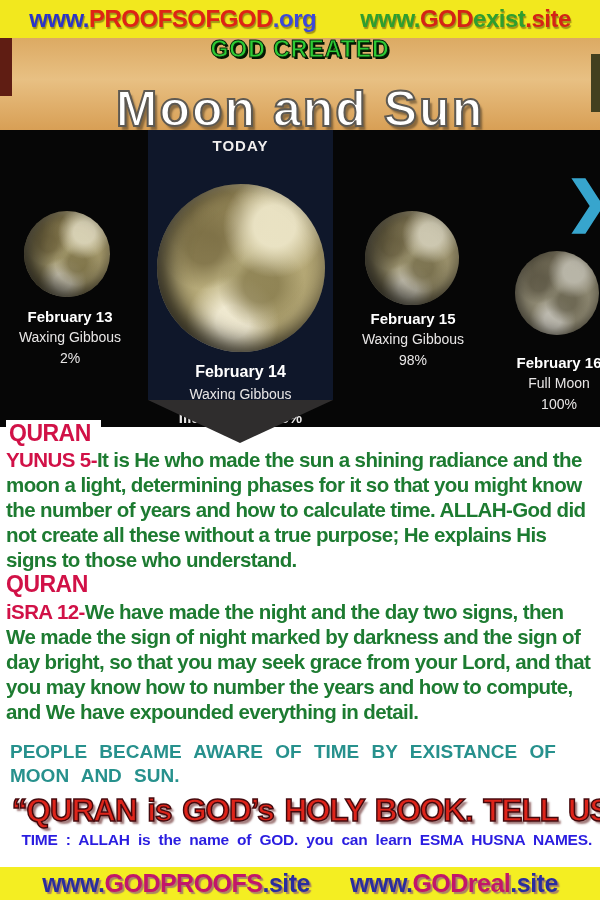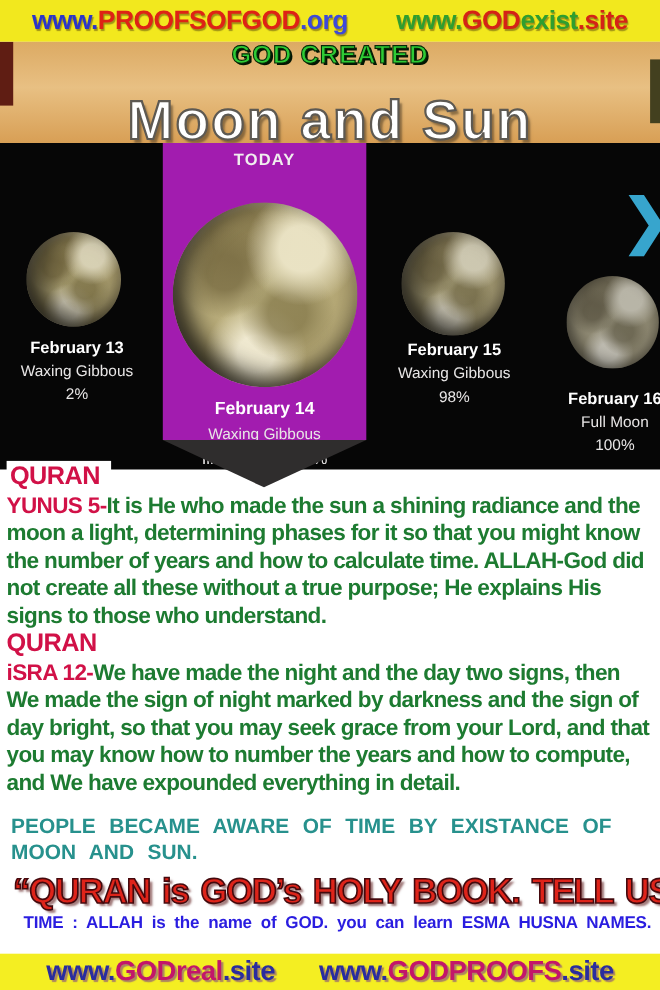--- a/index.html
+++ b/index.html
@@ -21,21 +21,21 @@
           -webkit-text-stroke:1px #052805;text-shadow:2px 2px 0 #031503;}
   .title{font-size:50px;line-height:45px;font-weight:800;color:#ffffff;letter-spacing:2px;
          -webkit-text-stroke:2px #5d5952;text-shadow:3px 4px 2px rgba(70,55,35,.55);margin-top:26px;}
   .subtitle{font-size:25px;line-height:25px;font-weight:800;color:#2db334;
             -webkit-text-stroke:1px #07320c;
             text-shadow:2px 2px 0 #052406,-1px -1px 0 rgba(255,255,255,.75);padding-left:28px;}
 
   
   .moon-widget{position:relative;height:297px;background:#060606;color:#fff;}
   .today-panel{position:absolute;left:148px;top:0;width:185px;height:270px;
-               background:#a21caf;z-index:2;}
+               background:#0f172a;z-index:2;}
   .today-panel::after{content:"";position:absolute;top:270px;left:0;width:0;
                border-left:92px solid transparent;border-right:93px solid transparent;
                border-top:43px solid #2f2d2d;}
   .today-label{margin-top:7px;text-align:center;color:#f0eeee;font-size:15px;
                font-weight:bold;letter-spacing:1px;}
   .moon{border-radius:50%;
     background:
       radial-gradient(circle at 70% 25%, rgba(236,229,199,.95) 0 12%, transparent 30%),
       radial-gradient(circle at 28% 38%, rgba(125,112,70,.85) 0 10%, transparent 26%),
       radial-gradient(circle at 62% 60%, rgba(130,118,72,.75) 0 12%, transparent 30%),
@@ -50,21 +50,21 @@
   #moon15{left:365px;top:81px;width:94px;height:94px;filter:brightness(.88) saturate(.85);}
   #moon16{left:515px;top:121px;width:84px;height:84px;filter:brightness(.8) saturate(.55);}
   .moon-card{text-align:center;line-height:21px;}
   .m-date{font-size:15px;font-weight:bold;color:#ffffff;}
   .m-phase,.m-illum{font-size:14px;color:#e8e6e6;}
   #card13{position:absolute;left:0;top:176px;width:140px;}
   #card15{position:absolute;left:343px;top:178px;width:140px;}
   #card16{position:absolute;left:489px;top:222px;width:140px;}
   .today-card{margin-top:8px;line-height:23px;}
   .today-card .m-date{font-size:16px;}
-  .today-card .m-illum{font-size:15px;}
+  .today-card .m-illum{font-size:15px;font-weight:bold;}
   .next-btn{position:absolute;right:-10px;top:44px;color:#37a5cd;font-size:54px;
             font-weight:bold;line-height:1;z-index:1;cursor:pointer;}
 
   
   .quran-section{position:relative;padding:0 8px 0 6px;background:#ffffff;}
   .q-chip{display:inline-block;position:relative;z-index:3;margin-top:-10px;background:#ffffff;
           padding:1px 10px 0 3px;font-size:23px;font-weight:800;color:#d11147;
           letter-spacing:-0.5px;line-height:24px;}
   .verse{margin:2px 0 0;font-size:20.5px;line-height:25px;font-weight:800;color:#1d7b31;
          letter-spacing:-0.6px;}
@@ -141,17 +141,17 @@
 
     <div class="q-label">QURAN</div>
     <p class="verse"><span class="ref">iSRA 12-</span><span>We have made the night and the day two signs, then We made the sign of night marked by darkness and the sign of day bright, so that you may seek grace from your Lord, and that you may know how to number the years and how to compute, and We have expounded everything in detail.</span></p>
 
     <div class="statement">PEOPLE  BECAME  AWARE  OF  TIME   BY  EXISTANCE  OF  MOON  AND  SUN.</div>
     <div class="quote">“QURAN  is GOD’s  HOLY  BOOK. TELL US TRUTH”</div>
     <div class="note">TIME :  ALLAH  is  the  name  of  GOD. you  can  learn  ESMA  HUSNA NAMES.</div>
   </div>
 
   <div class="bottom-banner">
+    <div class="url"><span style="color: rgb(42, 45, 158);">www.</span><span style="color: rgb(194, 22, 106);">GODPROOFS</span><span style="color: rgb(42, 45, 158);">.site</span></div>
     <div class="url"><span style="color: rgb(42, 45, 158);">www.</span><span style="color: rgb(194, 22, 106);">GODreal</span><span style="color: rgb(42, 45, 158);">.site</span></div>
-    <div class="url"><span style="color: rgb(42, 45, 158);">www.</span><span style="color: rgb(194, 22, 106);">GODPROOFS</span><span style="color: rgb(42, 45, 158);">.site</span></div>
   </div>
 
 </div>
 
 </body></html>

